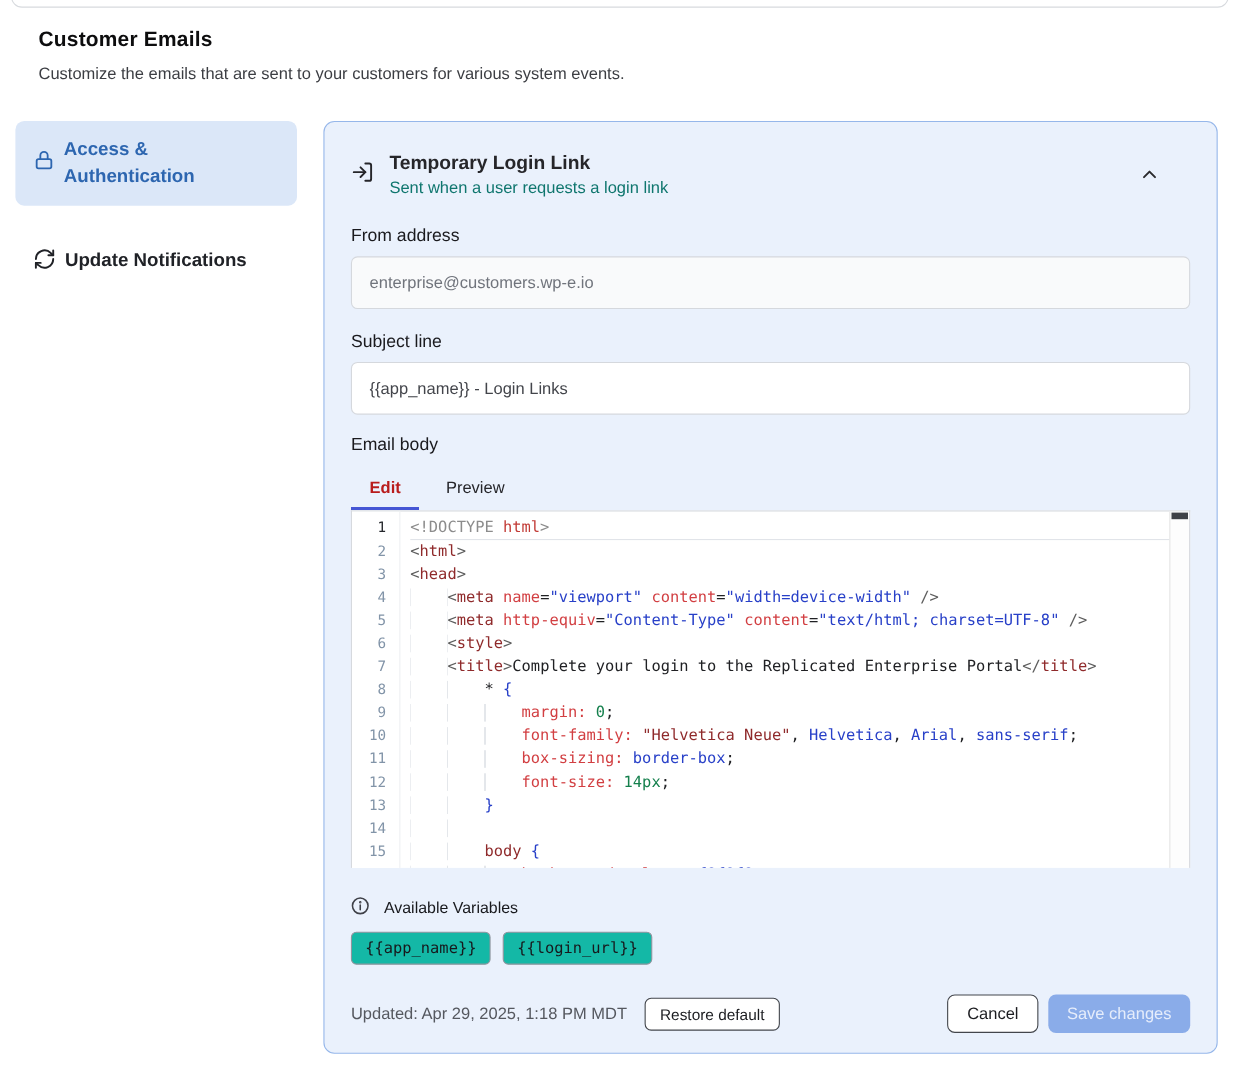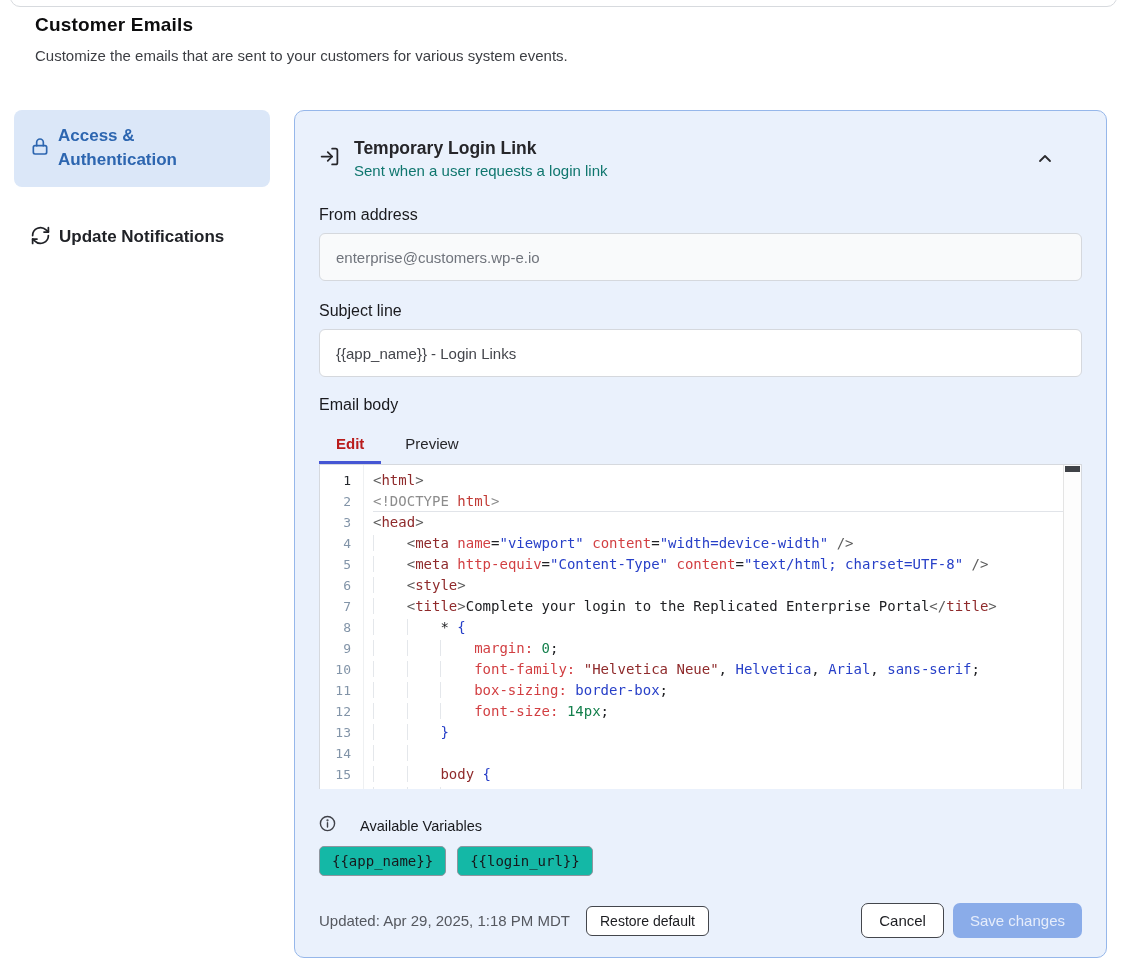--- a/index.html
+++ b/index.html
@@ -2,21 +2,21 @@
 <html><head>
 <meta charset="utf-8">
 <style>
   * { margin:0; padding:0; box-sizing:border-box; }
   html,body { background:#ffffff; }
   body { width:1128px; height:980px; position:relative; font-family:"Liberation Sans", sans-serif; color:#18181b; overflow:hidden; }
 
   
   .top-edge { position:absolute; left:10px; right:11px; top:-16px; height:23px; border:1px solid #d7dade; border-radius:10px; background:#fff; }
 
-  .page-head { position:absolute; left:35px; top:14px; }
+  .page-head { position:absolute; left:35px; top:26px; }
   .page-head h1 { font-size:19px; font-weight:bold; color:#0d0d0e; letter-spacing:.2px; }
   .page-head p { margin-top:11px; font-size:15px; color:#3c3e43; }
 
   
   .sidebar { position:absolute; left:14px; top:110px; width:256px; }
   .side-item { display:flex; align-items:center; gap:8px; padding:14px 16px; border-radius:8px; cursor:pointer; }
   .side-item .lbl { font-size:17px; font-weight:600; line-height:1.43; color:#202227; }
   .side-item.active { background:#dbe7f8; }
   .side-item.active .lbl { color:#2d66b0; }
   .side-item + .side-item { margin-top:24px; }
@@ -61,21 +61,21 @@
   .tok-p  { color:#202124; }
   .tok-pr { color:#d23f42; }
   .tok-v  { color:#2840c8; }
   .tok-n  { color:#15804d; }
   .tok-br { color:#2840c8; }
   .tok-cs { color:#8f2a2b; }
   .vscroll { position:absolute; top:0; right:0; width:18px; height:100%; background:#fdfdfd; border-left:1px solid #e4e4e4; }
   .vthumb { position:absolute; top:1px; left:1px; right:1px; height:6px; background:#3f4247; }
 
   
-  .vars-row { margin-top:26px; display:flex; align-items:center; gap:24px; }
+  .vars-row { margin-top:26px; display:flex; align-items:center; gap:13px; }
   .vars-label { font-size:14.5px; color:#18191d; }
   .chips { margin-top:10px; display:flex; gap:11px; }
   .chip { background:#14b8a6; border:1px solid #8f959e; border-radius:5px; padding:6px 12px; font-family:"DejaVu Sans Mono", monospace; font-size:14px; color:#17181c; cursor:pointer; }
 
   
   .panel-footer { margin-top:27px; display:flex; align-items:center; }
   .updated { font-size:15px; color:#55585f; }
   .btn { font-family:"Liberation Sans", sans-serif; cursor:pointer; }
   .btn-restore { margin-left:16px; background:#fff; border:1px solid #43464c; border-radius:6px; padding:6px 13px; font-size:14px; color:#1b1c20; }
   .right-actions { margin-left:auto; display:flex; gap:9px; }
@@ -163,22 +163,22 @@
         <div class="num">9</div>
         <div class="num">10</div>
         <div class="num">11</div>
         <div class="num">12</div>
         <div class="num">13</div>
         <div class="num">14</div>
         <div class="num">15</div>
         <div class="num">16</div>
       </div>
     <div class="code">
+        <div class="code-line active"><span class="tok-m">&lt;!DOCTYPE </span><span class="tok-d">html</span><span class="tok-m">&gt;</span></div>
         <div class="code-line"><span class="tok-b">&lt;</span><span class="tok-t">html</span><span class="tok-b">&gt;</span></div>
-        <div class="code-line active"><span class="tok-m">&lt;!DOCTYPE </span><span class="tok-d">html</span><span class="tok-m">&gt;</span></div>
         <div class="code-line"><span class="tok-b">&lt;</span><span class="tok-t">head</span><span class="tok-b">&gt;</span></div>
         <div class="code-line"><span class="tok-w">    </span><span class="tok-b">&lt;</span><span class="tok-t">meta</span><span class="tok-p"> </span><span class="tok-a">name</span><span class="tok-p">=</span><span class="tok-s">"viewport"</span><span class="tok-p"> </span><span class="tok-a">content</span><span class="tok-p">=</span><span class="tok-s">"width=device-width"</span><span class="tok-p"> </span><span class="tok-b">/&gt;</span></div>
         <div class="code-line"><span class="tok-w">    </span><span class="tok-b">&lt;</span><span class="tok-t">meta</span><span class="tok-p"> </span><span class="tok-a">http-equiv</span><span class="tok-p">=</span><span class="tok-s">"Content-Type"</span><span class="tok-p"> </span><span class="tok-a">content</span><span class="tok-p">=</span><span class="tok-s">"text/html; charset=UTF-8"</span><span class="tok-p"> </span><span class="tok-b">/&gt;</span></div>
         <div class="code-line"><span class="tok-w">    </span><span class="tok-b">&lt;</span><span class="tok-t">style</span><span class="tok-b">&gt;</span></div>
         <div class="code-line"><span class="tok-w">    </span><span class="tok-b">&lt;</span><span class="tok-t">title</span><span class="tok-b">&gt;</span><span class="tok-p">Complete your login to the Replicated Enterprise Portal</span><span class="tok-b">&lt;/</span><span class="tok-t">title</span><span class="tok-b">&gt;</span></div>
         <div class="code-line"><span class="tok-w">        </span><span class="tok-p">* </span><span class="tok-br">{</span></div>
         <div class="code-line"><span class="tok-w">            </span><span class="tok-pr">margin:</span><span class="tok-p"> </span><span class="tok-n">0</span><span class="tok-p">;</span></div>
         <div class="code-line"><span class="tok-w">            </span><span class="tok-pr">font-family:</span><span class="tok-p"> </span><span class="tok-cs">"Helvetica Neue"</span><span class="tok-p">, </span><span class="tok-v">Helvetica</span><span class="tok-p">, </span><span class="tok-v">Arial</span><span class="tok-p">, </span><span class="tok-v">sans-serif</span><span class="tok-p">;</span></div>
         <div class="code-line"><span class="tok-w">            </span><span class="tok-pr">box-sizing:</span><span class="tok-p"> </span><span class="tok-v">border-box</span><span class="tok-p">;</span></div>
         <div class="code-line"><span class="tok-w">            </span><span class="tok-pr">font-size:</span><span class="tok-p"> </span><span class="tok-n">14px</span><span class="tok-p">;</span></div>

